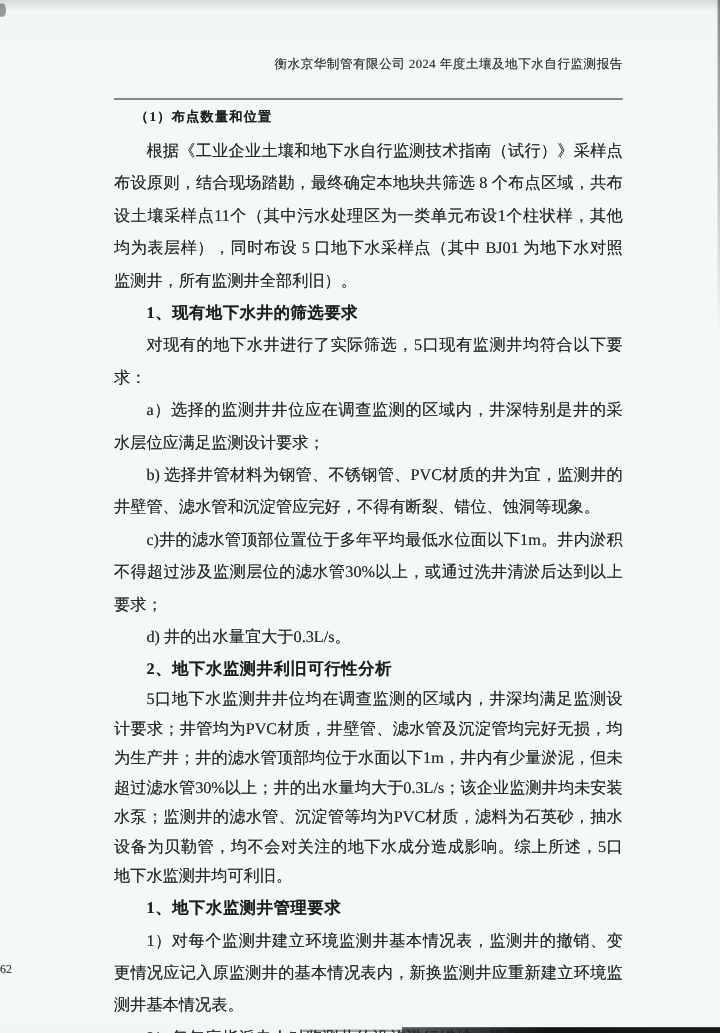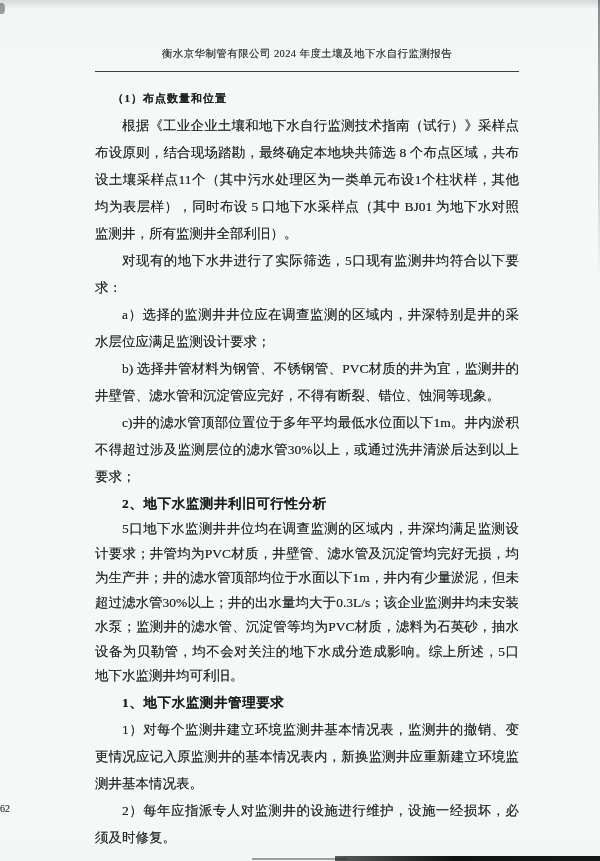--- a/index.html
+++ b/index.html
@@ -11,25 +11,25 @@
     background: linear-gradient(180deg, #f1f6f4 0%, #f4f8f6 8%, #f4f8f6 94%, #f2f6f4 100%);
     font-family: "Liberation Serif", "DejaVu Serif", serif;
     color: #26292b;
     overflow: hidden;
   }
   .running-head {
     position: absolute;
     top: 47px;
     left: 95px;
     width: 424px;
-    text-align: center;
+    text-align: right;
     font-size: 10.5px;
     letter-spacing: 0.4px;
     color: #34393c;
-    padding-bottom: 10px;
+    padding-bottom: 21px;
     border-bottom: 1.5px solid #3c4043;
     text-shadow: 0 0 0.4px rgba(50,55,58,0.7);
   }
   .content {
     position: absolute;
     top: 85px;
     left: 95px;
     width: 424px;
     font-size: 13.5px;
     line-height: 27px;
@@ -94,24 +94,26 @@
   <div class="corner-mark-left"></div>
 
   <div class="running-head">
     <span>衡水京华制管有限公司 2024 年度土壤及地下水自行监测报告</span>
   </div>
 
   <div class="content">
     <p class="h-main">（1）布点数量和位置</p>
     <p class="p-indent">根据《工业企业土壤和地下水自行监测技术指南（试行）》采样点布设原则，结合现场踏勘，最终确定本地块共筛选 8 个布点区域，共布设土壤采样点11个（其中污水处理区为一类单元布设1个柱状样，其他均为表层样），同时布设 5 口地下水采样点（其中 BJ01 为地下水对照监测井，所有监测井全部利旧）。</p>
 
+    <p class="h-sub">1、现有地下水井的筛选要求</p>
     <p class="p-indent">对现有的地下水井进行了实际筛选，5口现有监测井均符合以下要求：</p>
     <p class="p-indent">a）选择的监测井井位应在调查监测的区域内，井深特别是井的采水层位应满足监测设计要求；</p>
     <p class="p-indent">b) 选择井管材料为钢管、不锈钢管、PVC材质的井为宜，监测井的井壁管、滤水管和沉淀管应完好，不得有断裂、错位、蚀洞等现象。</p>
     <p class="p-indent">c)井的滤水管顶部位置位于多年平均最低水位面以下1m。井内淤积不得超过涉及监测层位的滤水管30%以上，或通过洗井清淤后达到以上要求；</p>
+    <p class="p-indent">d) 井的出水量宜大于0.3L/s。</p>
 
     <p class="h-sub">2、地下水监测井利旧可行性分析</p>
     <p class="p-indent p-tight">5口地下水监测井井位均在调查监测的区域内，井深均满足监测设计要求；井管均为PVC材质，井壁管、滤水管及沉淀管均完好无损，均为生产井；井的滤水管顶部均位于水面以下1m，井内有少量淤泥，但未超过滤水管30%以上；井的出水量均大于0.3L/s；该企业监测井均未安装水泵；监测井的滤水管、沉淀管等均为PVC材质，滤料为石英砂，抽水设备为贝勒管，均不会对关注的地下水成分造成影响。综上所述，5口地下水监测井均可利旧。</p>
 
     <p class="h-sub">1、地下水监测井管理要求</p>
     <p class="p-indent">1）对每个监测井建立环境监测井基本情况表，监测井的撤销、变更情况应记入原监测井的基本情况表内，新换监测井应重新建立环境监测井基本情况表。</p>
     <p class="p-indent">2）每年应指派专人对监测井的设施进行维护，设施一经损坏，必须及时修复。</p>
 
   </div>
 

